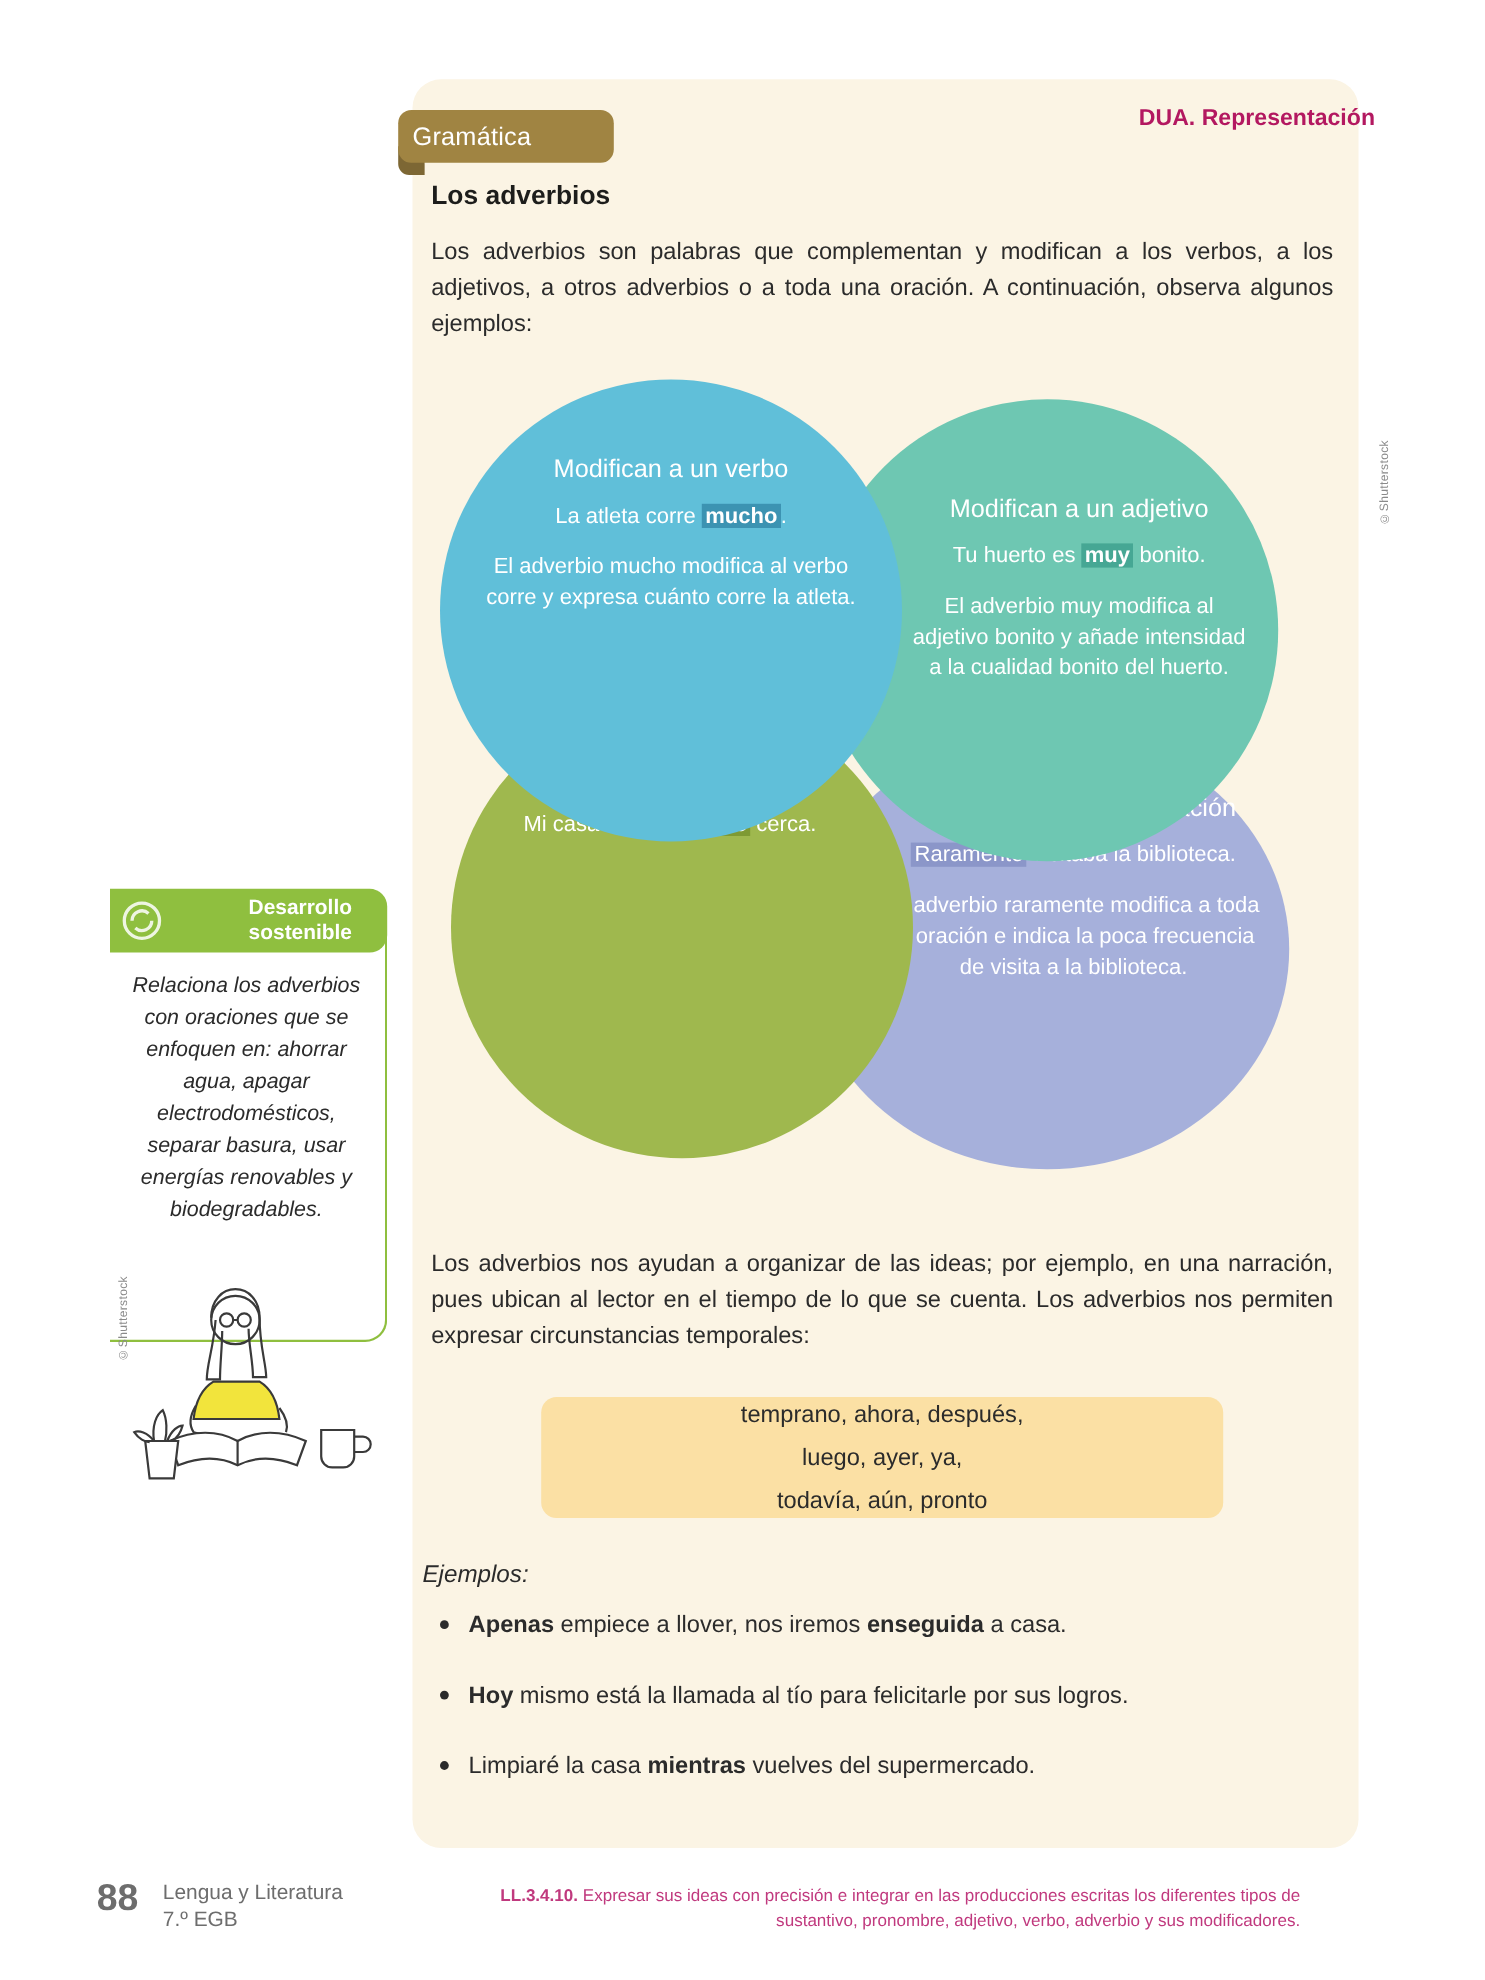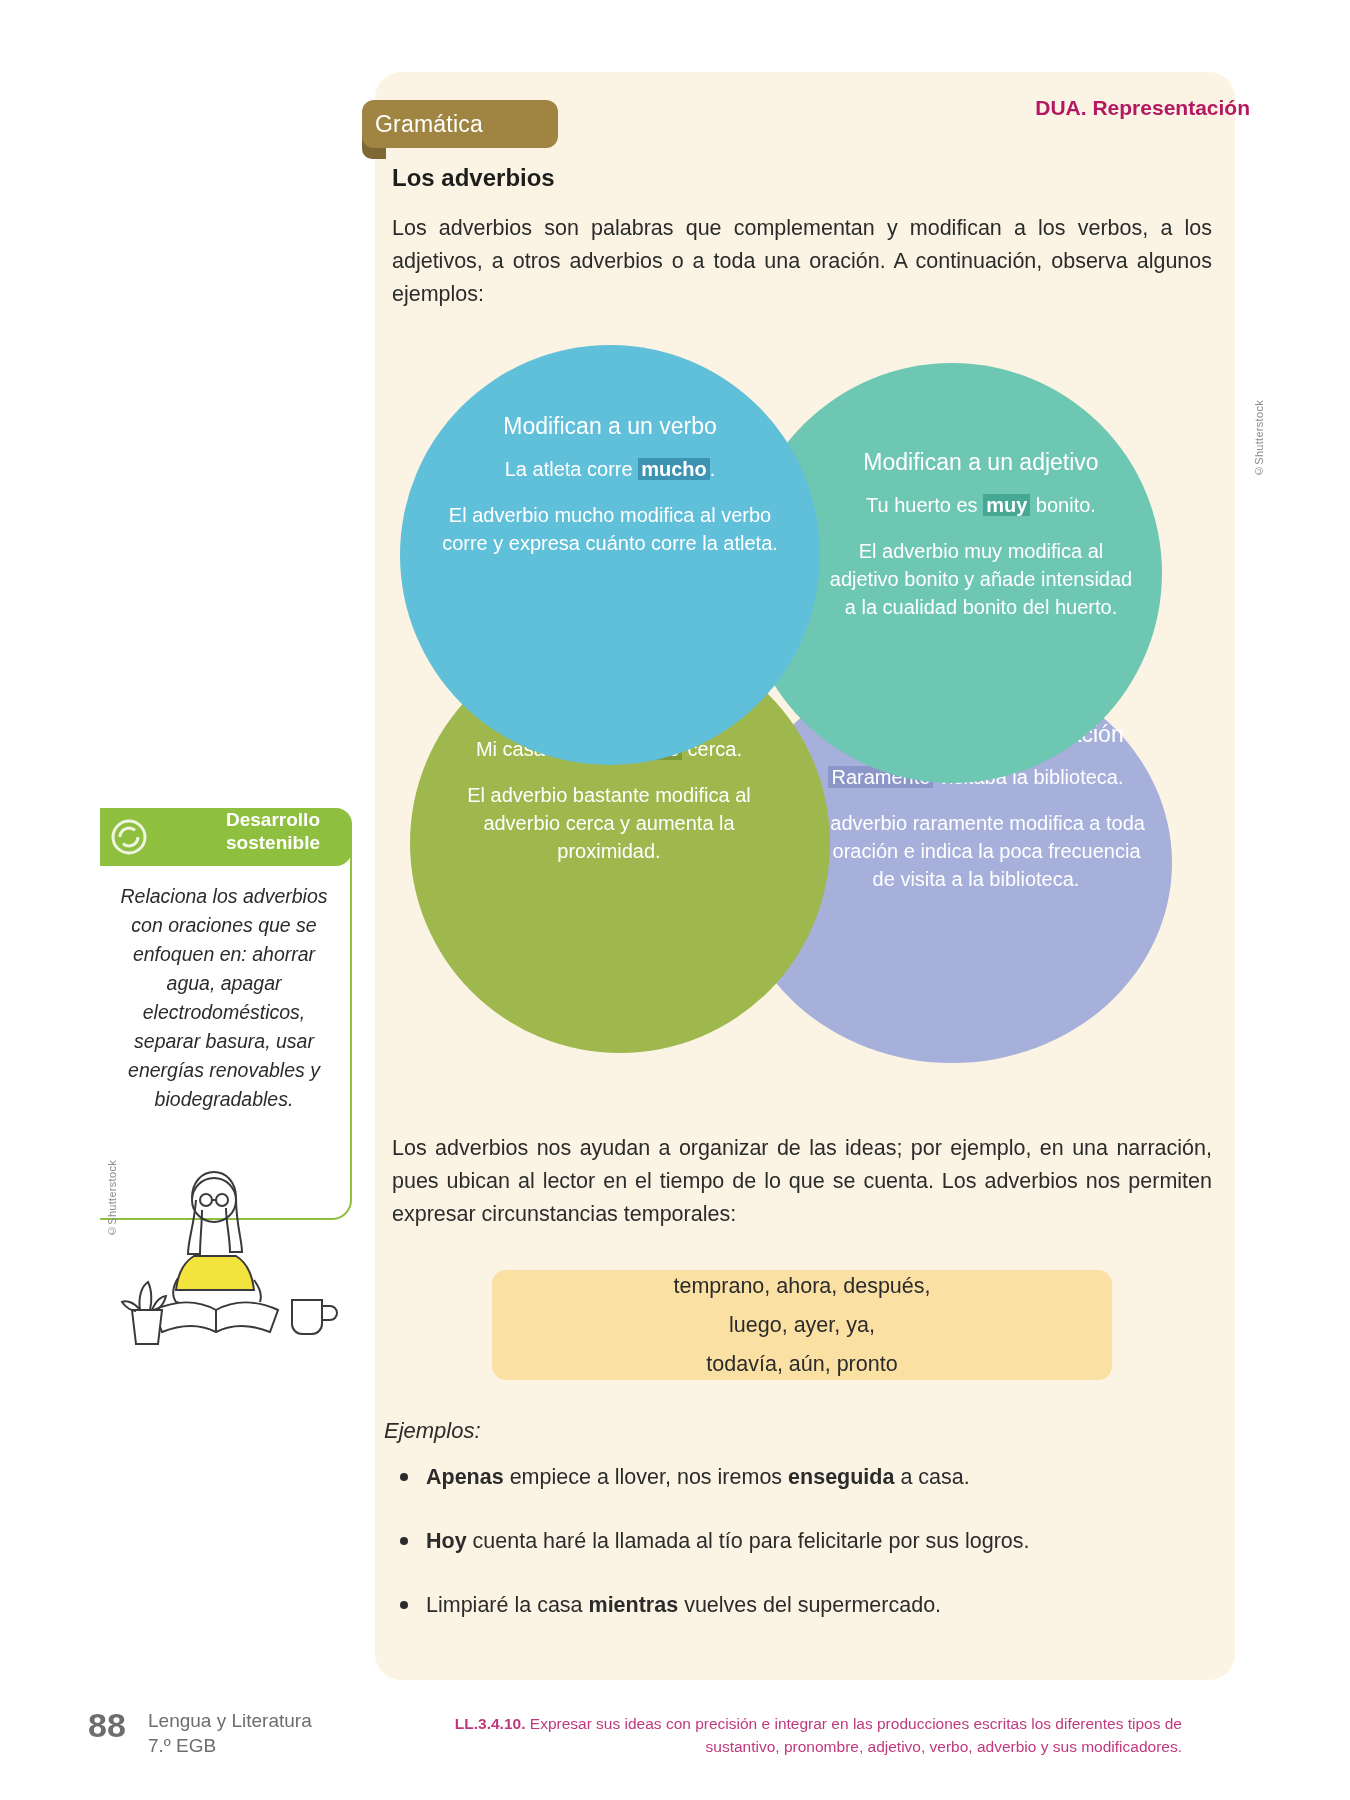--- a/index.html
+++ b/index.html
@@ -242,20 +242,21 @@
     top: 808px;
     width: 252px;
     height: 58px;
     background: #8fbf3f;
     border-radius: 0 16px 16px 0;
     color: #ffffff;
     font-size: 19px;
     font-weight: bold;
     line-height: 23px;
     display: flex;
+    align-items: center;
     justify-content: flex-end;
     padding-right: 32px;
     box-sizing: border-box;
     text-align: right;
   }
   .side-icon {
     position: absolute;
     left: 104px;
     top: 812px;
     width: 50px;
@@ -360,21 +361,20 @@
       <div class="c-title">Modifican a un adjetivo</div>
       <div class="c-ex"><span>Tu huerto es </span><span class="hl-adj">muy</span><span> bonito.</span></div>
       <div class="c-desc">El adverbio muy modifica al adjetivo bonito y añade intensidad a la cualidad bonito del huerto.</div>
     </div>
   </div>
 
   <div class="circle" id="circle-adverbio">
     <div class="inner">
       <div class="c-title">Modifican a otro adverbio</div>
       <div class="c-ex"><span>Mi casa está </span><span class="hl-adv">bastante</span><span> cerca.</span></div>
-      <div class="c-desc">El adverbio bastante modifica al adverbio cerca y aumenta la proximidad.</div>
     </div>
   </div>
 
   <div class="circle" id="circle-oracion">
     <div class="inner">
       <div class="c-title">Modifican a toda una oración</div>
       <div class="c-ex"><span></span><span class="hl-ora">Raramente</span><span> visitaba la biblioteca.</span></div>
       <div class="c-desc">El adverbio raramente modifica a toda la oración e indica la poca frecuencia de visita a la biblioteca.</div>
     </div>
   </div>
@@ -386,21 +386,21 @@
 <div class="word-box">
   <div>temprano, ahora, después,</div>
   <div>luego, ayer, ya,</div>
   <div>todavía, aún, pronto</div>
 </div>
 
 <div class="ejemplos-title">Ejemplos:</div>
 
 <ul class="ejemplos-list">
   <li><b>Apenas</b><span> empiece a llover, nos iremos </span><b>enseguida</b><span> a casa.</span></li>
-  <li><b>Hoy</b><span> cuenta haré la llamada al tío para felicitarle por sus logros.</span><b></b><span></span></li>
+  <li><b>Hoy</b><span> mismo está la llamada al tío para felicitarle por sus logros.</span><b></b><span></span></li>
   <li><b></b><span>Limpiaré la casa </span><b>mientras</b><span> vuelves del supermercado.</span></li>
 </ul>
 
 <div class="side-card"></div>
 <div class="side-header">
   <div>
     <div>Desarrollo</div>
     <div>sostenible</div>
   </div>
 </div>

